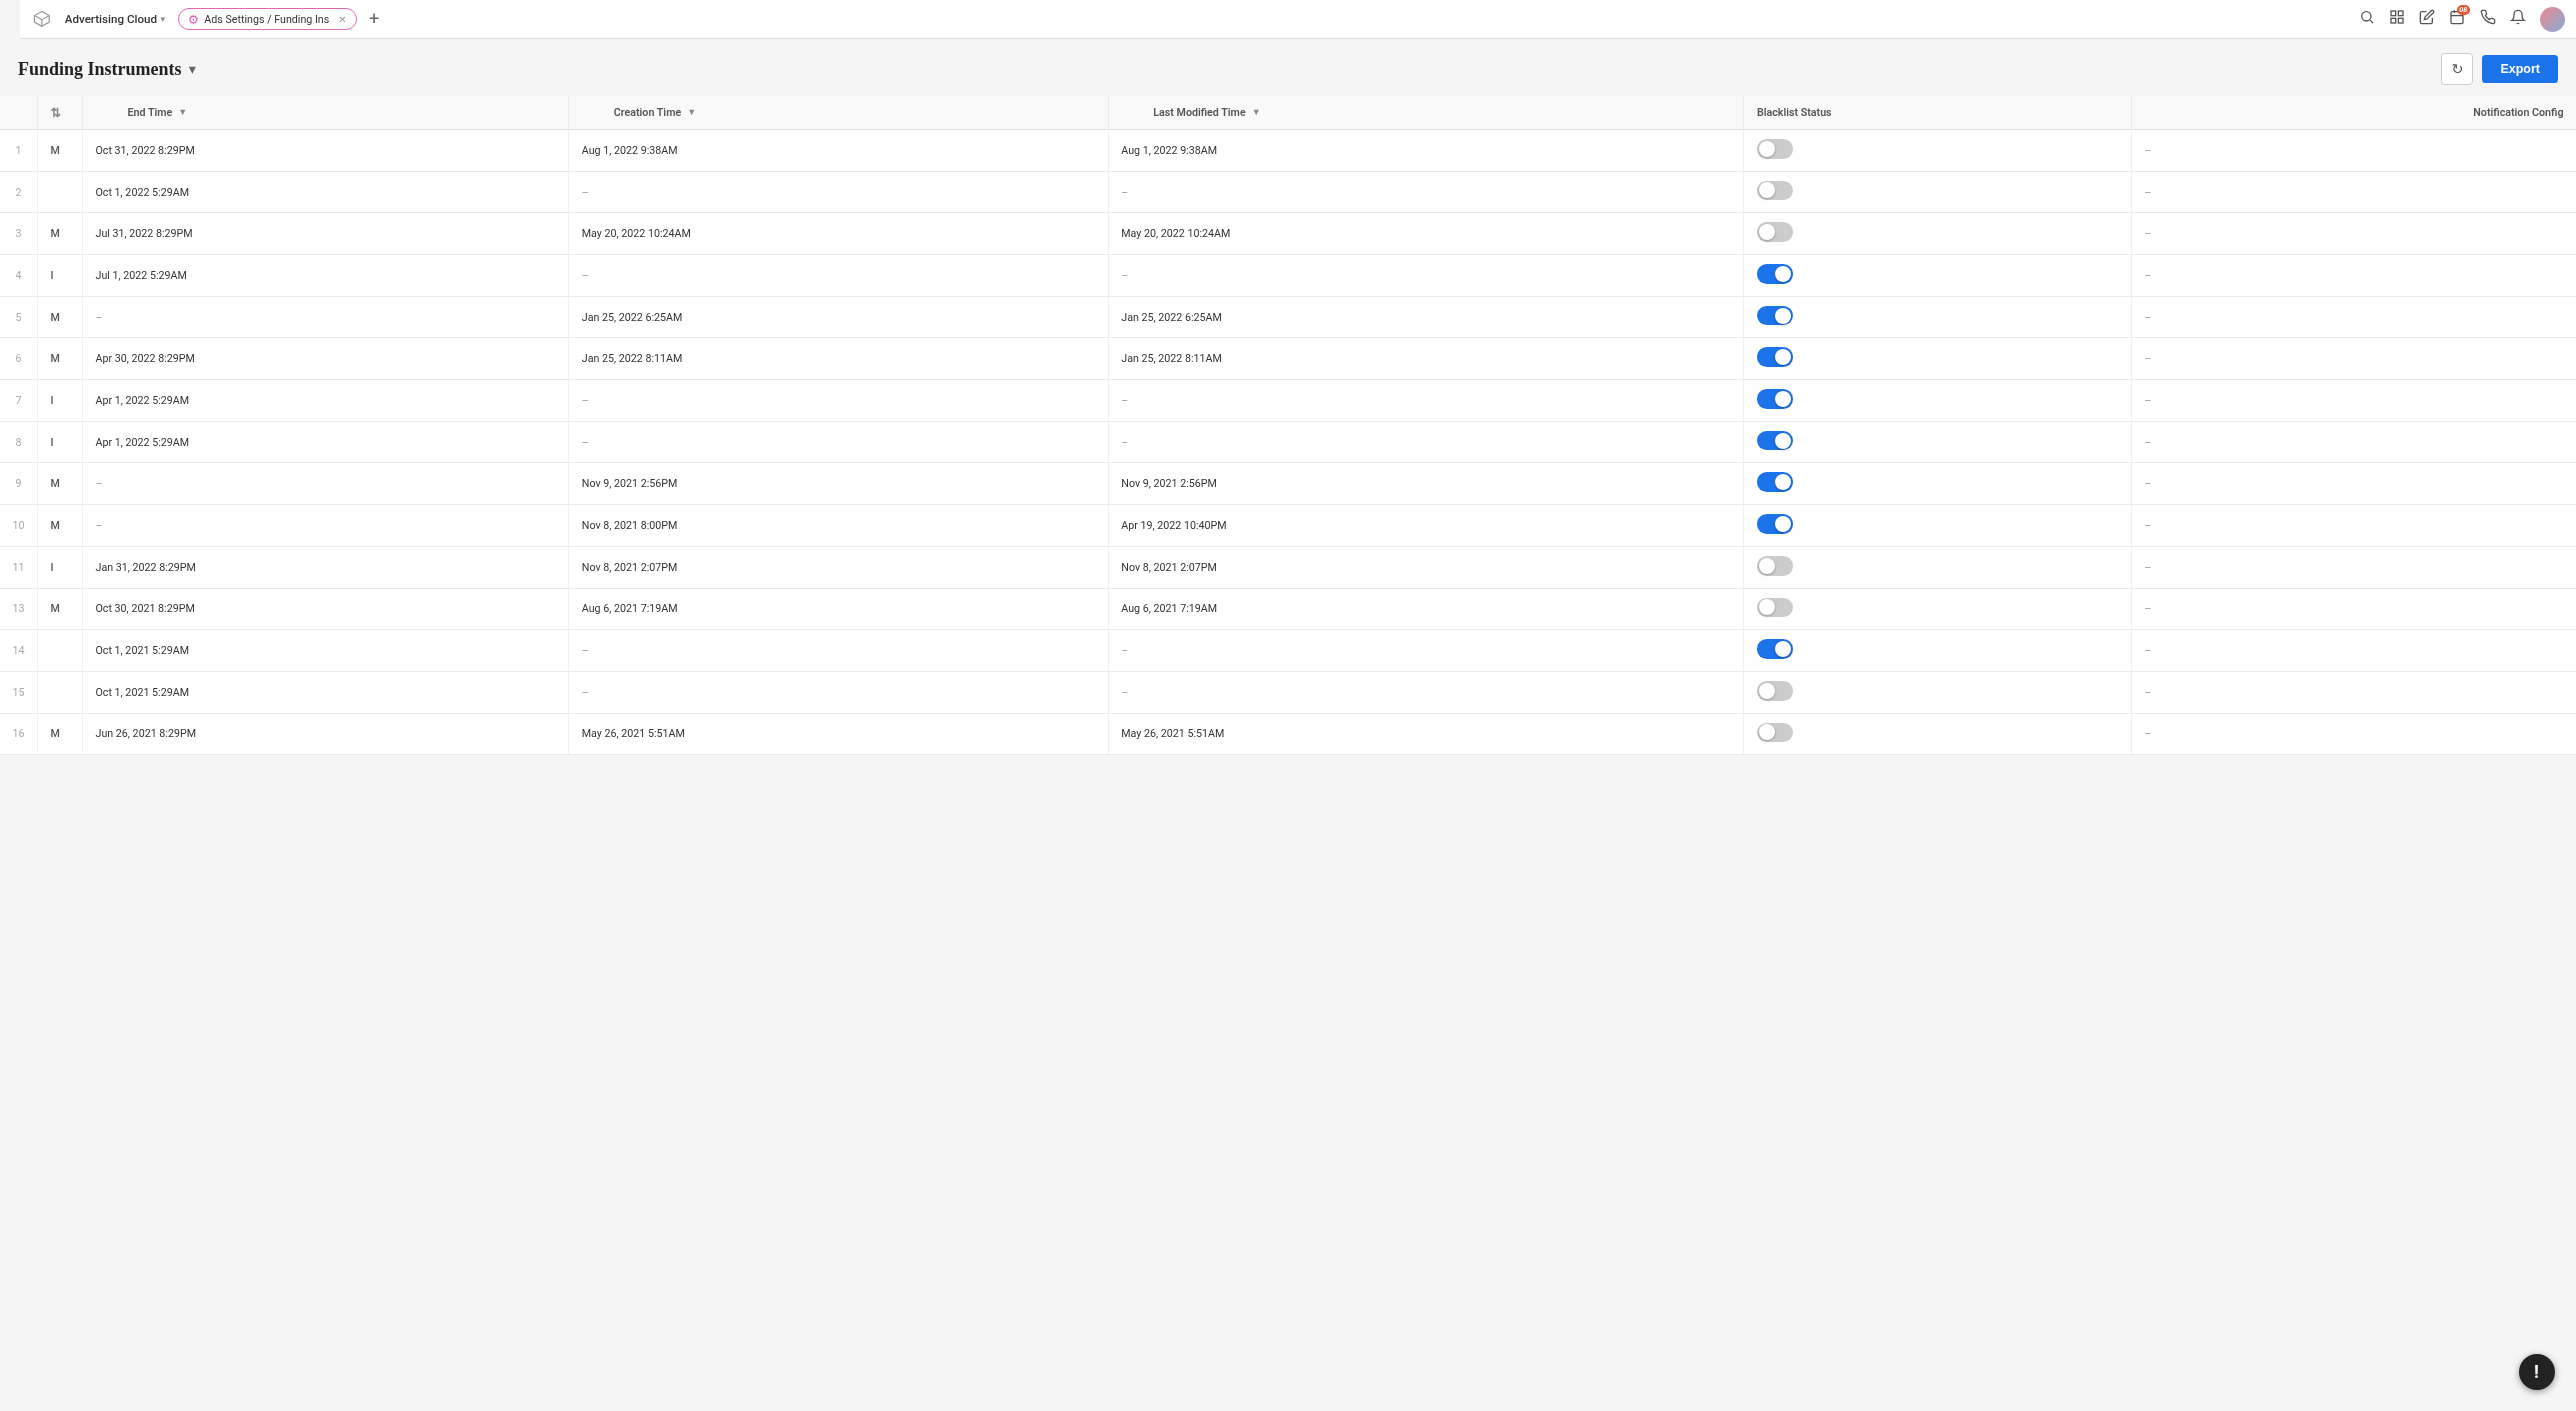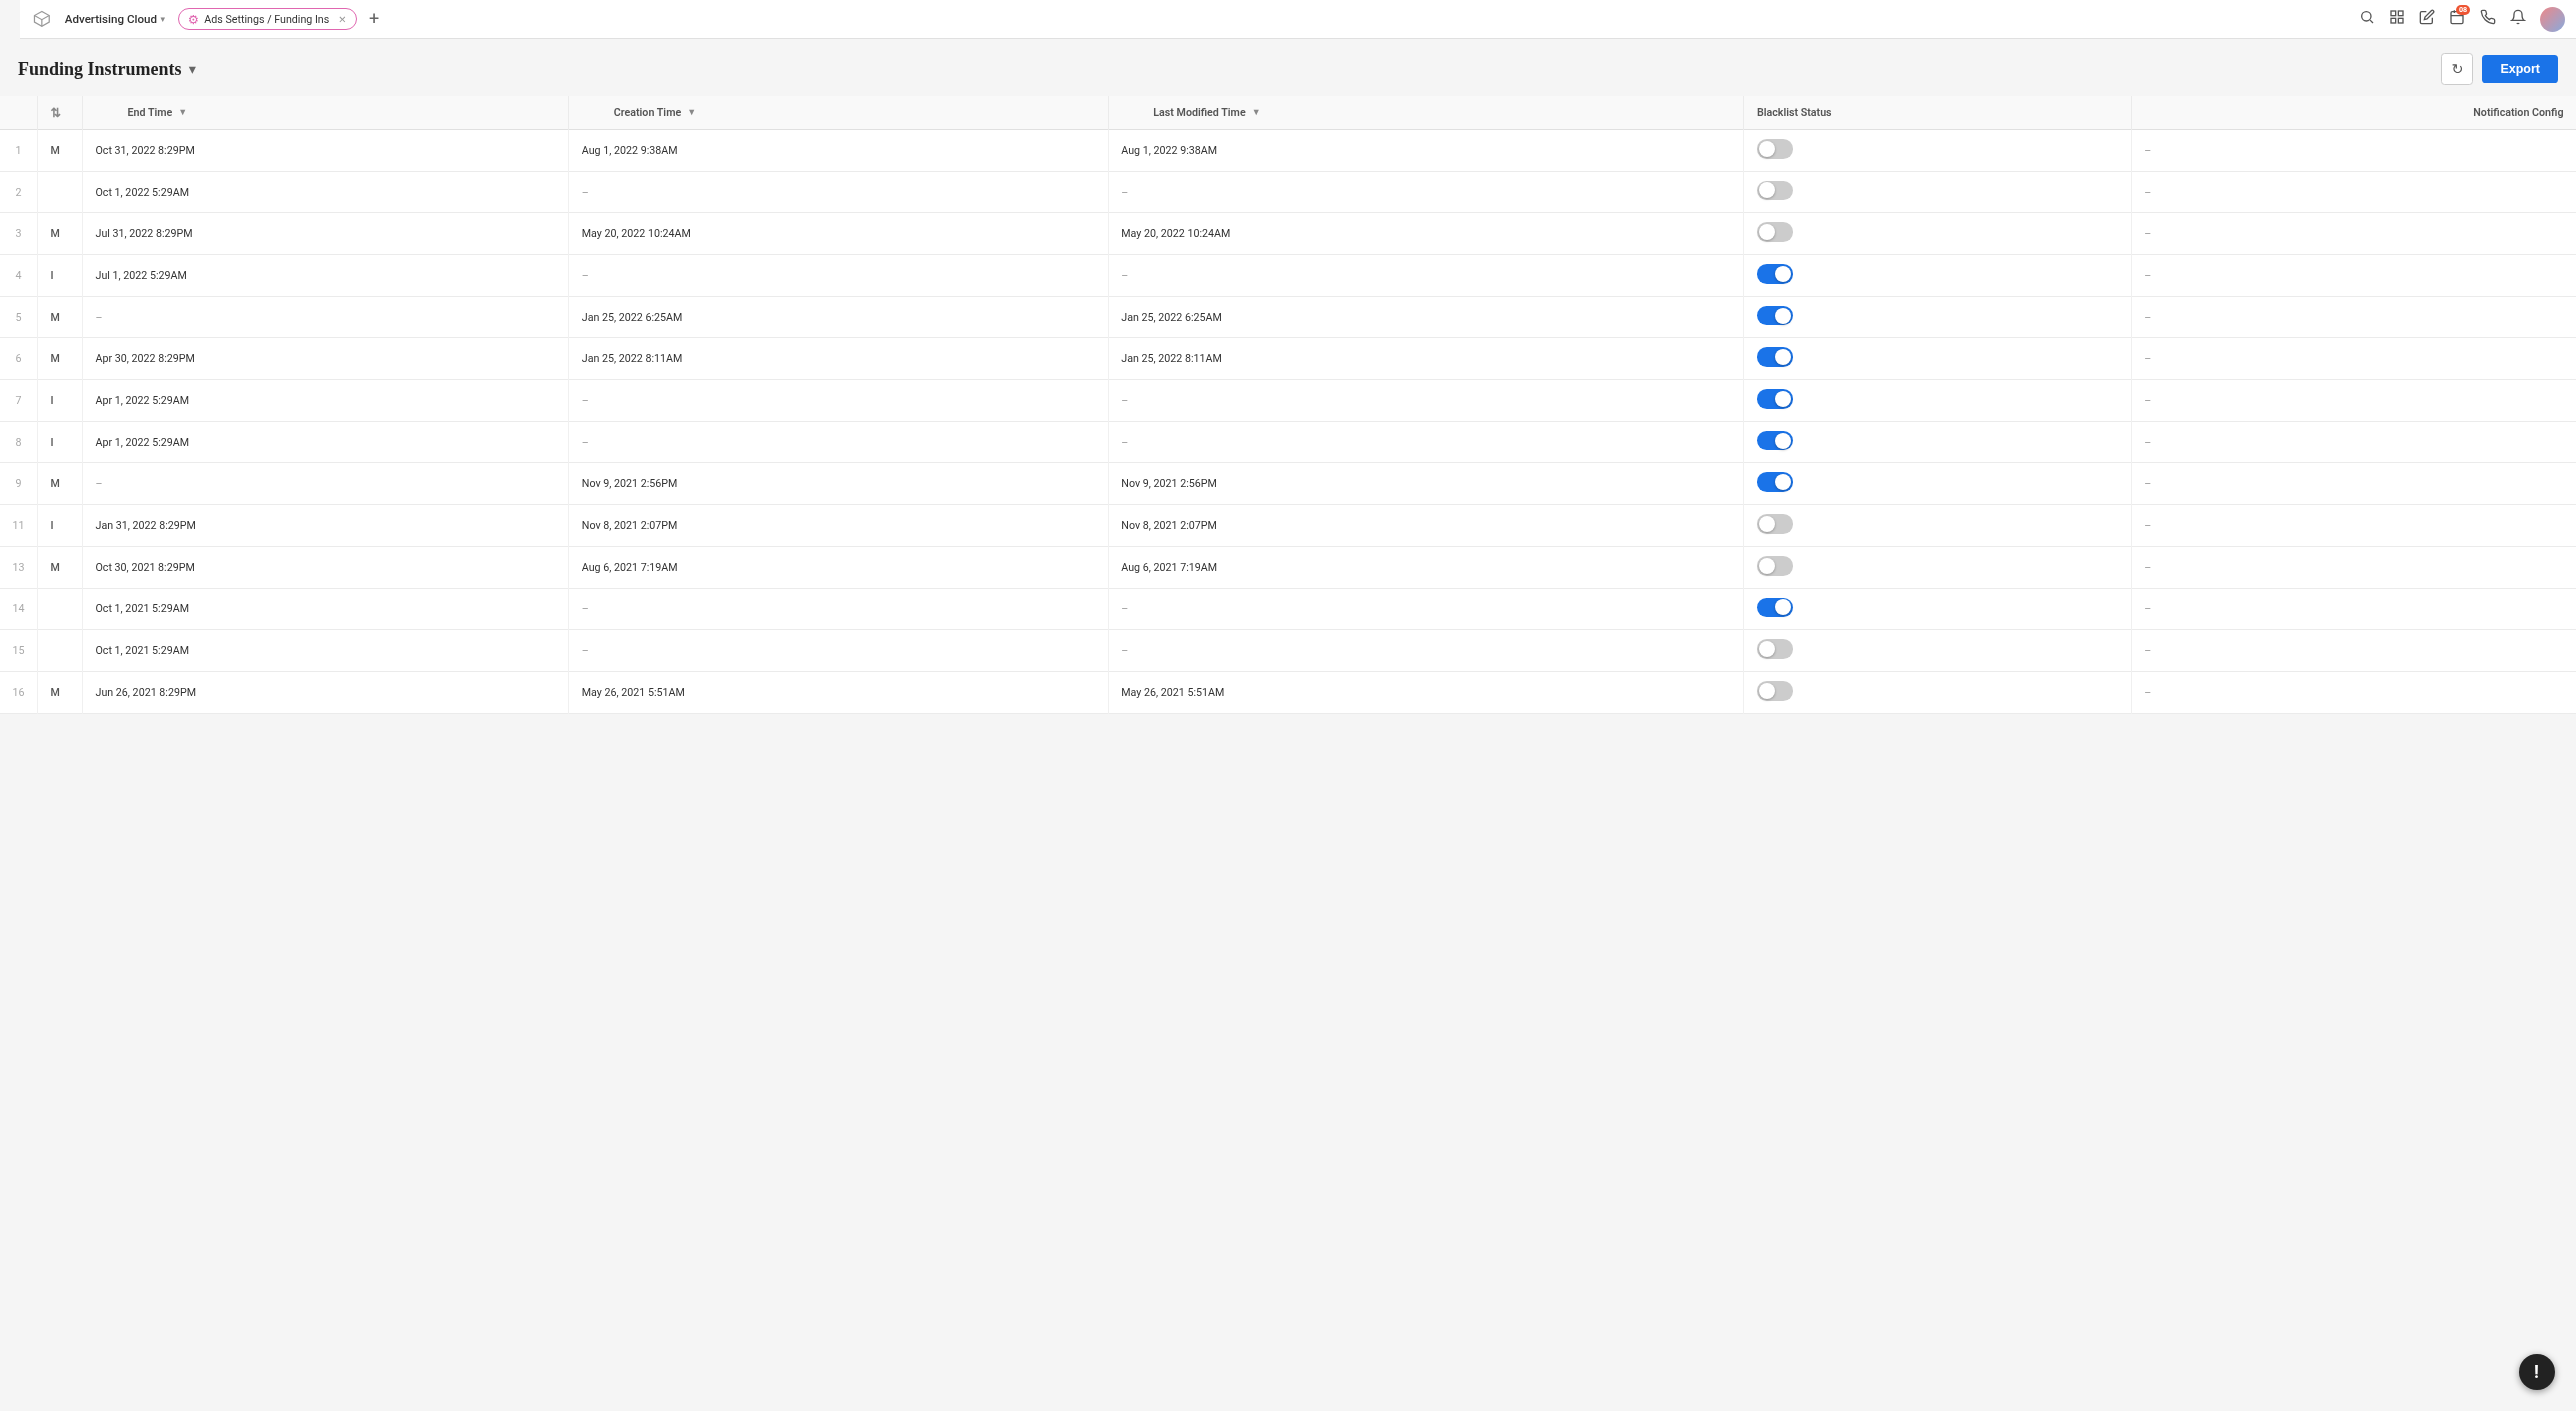--- a/index.html
+++ b/index.html
@@ -42,21 +42,21 @@
     .tab-active .gear-icon { color: #e066b0; font-size: 12.5px; }
     .topbar-add {
       font-size: 18px; color: #666; cursor: pointer;
       padding: 1.8px 5.4px;
       line-height: 1;
     }
     .topbar-spacer { flex: 1; }
     .topbar-icons {
       display: flex; align-items: center; gap: 14.3px;
     }
-    .topbar-icon { font-size: 16px; color: #555; cursor: pointer; position: relative; }
+    .topbar-icon { font-size: 16px; color: #555; cursor: pointer; position: relative; font-style: italic; }
     .topbar-avatar {
       width: 25px; height: 25px; border-radius: 50%;
       background: linear-gradient(135deg, #e88, #8ad);
       cursor: pointer;
     }
 
     
     .page-header {
       display: flex; align-items: center; justify-content: space-between;
       padding: 14.3px 18px 10.7px 18px;
@@ -372,20 +372,31 @@
           <td style="color: rgb(85, 85, 85); font-weight: 500;">M</td>
           <td><span class="dash">–</span></td>
           <td>Nov 9, 2021 2:56PM</td>
           <td>Nov 9, 2021 2:56PM</td>
           <td><div class="toggle on">
               <div class="toggle-knob"></div>
             </div></td>
           <td><span class="dash">–</span></td>
         </tr>
         <tr>
+          <td class="row-num">10</td>
+          <td style="color: rgb(85, 85, 85); font-weight: 500;">M</td>
+          <td><span class="dash">–</span></td>
+          <td>Nov 8, 2021 8:00PM</td>
+          <td>Apr 19, 2022 10:40PM</td>
+          <td><div class="toggle on">
+              <div class="toggle-knob"></div>
+            </div></td>
+          <td><span class="dash">–</span></td>
+        </tr>
+        <tr>
           <td class="row-num">11</td>
           <td style="color: rgb(85, 85, 85); font-weight: 500;">I</td>
           <td>Jan 31, 2022 8:29PM</td>
           <td>Nov 8, 2021 2:07PM</td>
           <td>Nov 8, 2021 2:07PM</td>
           <td><div class="toggle off">
               <div class="toggle-knob"></div>
             </div></td>
           <td><span class="dash">–</span></td>
         </tr>

